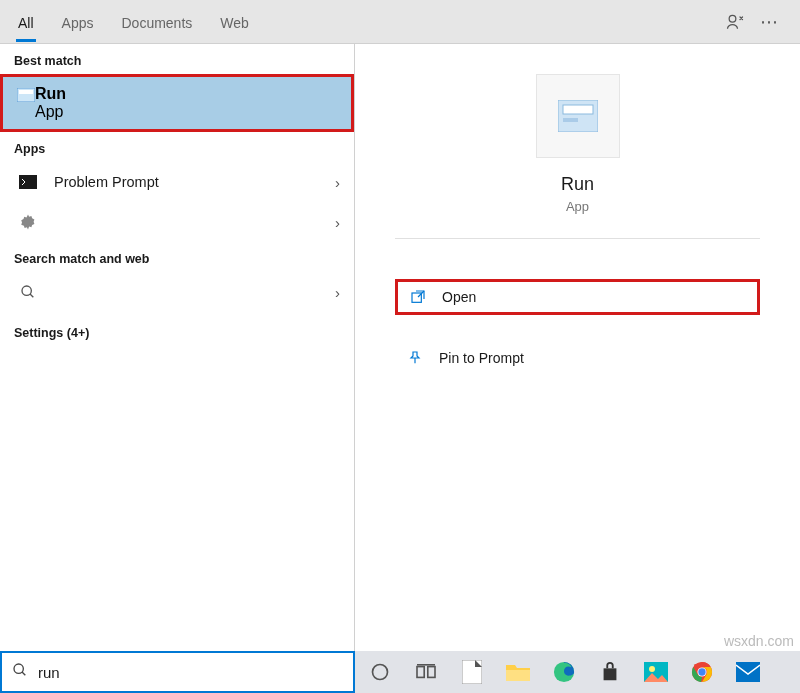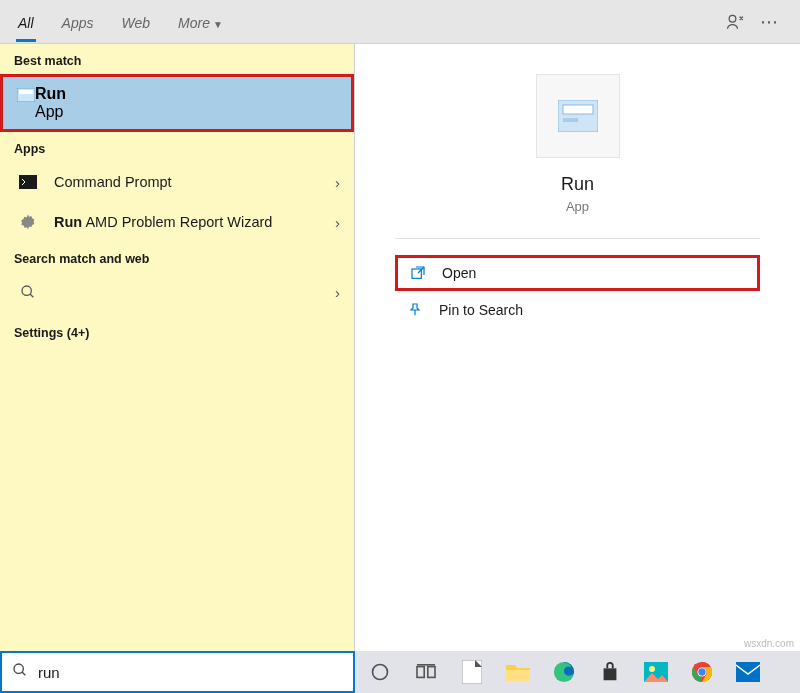--- a/index.html
+++ b/index.html
@@ -1,29 +1,29 @@
 <!DOCTYPE html>
 <html><head>
 <meta charset="utf-8">
 <style>
   * { box-sizing: border-box; margin: 0; padding: 0; font-family: "Segoe UI", Tahoma, sans-serif; }
   body { width: 800px; height: 693px; background: #e6e6e6; position: relative; overflow: hidden; }
 
   
   .tabs { display: flex; align-items: center; height: 44px; background: #e6e6e6; padding: 0 4px; border-bottom: 1px solid #d0d0d0; }
-  .tab { padding: 12px 14px 10px; font-size: 14px; color: #666; cursor: pointer; position: relative; font-style: italic; }
+  .tab { padding: 12px 14px 10px; font-size: 14px; color: #666; cursor: pointer; position: relative; }
   .tab.active { color: #1a1a1a; }
   .tab.active::after { content: ""; position: absolute; left: 12px; right: 12px; bottom: -1px; height: 3px; background: #0078d4; }
   .tabs-spacer { flex: 1; }
   .tabs-right { display: flex; gap: 12px; padding-right: 16px; color: #555; }
   .tabs-right .ic { width: 22px; height: 22px; display: flex; align-items: center; justify-content: center; cursor: pointer; font-size: 18px; color: #555; }
 
   
   .main { display: flex; height: calc(100% - 44px - 42px); }
-  .left { width: 355px; background: #fef9c3; border-right: 1px solid #d0d0d0; overflow: hidden; }
+  .left { width: 355px; background: #ffffff; border-right: 1px solid #d0d0d0; overflow: hidden; }
   .right { flex: 1; background: #fff; padding: 30px 40px; }
 
   .section-label { font-size: 12.5px; font-weight: 600; color: #1a1a1a; padding: 10px 14px 6px; }
 
   .result { display: flex; align-items: center; padding: 10px 14px; cursor: pointer; position: relative; }
   .result .chev { margin-left: auto; color: #555; font-size: 15px; }
   .result .icon-slot { width: 28px; height: 20px; display: flex; align-items: center; justify-content: center; margin-right: 12px; }
   .result .title { font-size: 14.5px; color: #1a1a1a; }
   .result .title b { font-weight: 600; }
 
@@ -32,46 +32,44 @@
   .best-match .stack .title { font-weight: 600; }
 
   .hint { font-size: 14px; color: #888; }
 
   
   .preview-card { text-align: center; padding-bottom: 24px; border-bottom: 1px solid #e0e0e0; margin-bottom: 16px; }
   .preview-icon { width: 84px; height: 84px; background: #f7f7f7; border: 1px solid #e5e5e5; margin: 0 auto 16px; display: flex; align-items: center; justify-content: center; }
   .preview-title { font-size: 18px; color: #1a1a1a; margin-bottom: 4px; }
   .preview-type { font-size: 13px; color: #777; }
   .action-list { display: flex; flex-direction: column; gap: 4px; }
-  .action { display: flex; align-items: center; padding: 7px 6px; font-size: 14px; color: #1a1a1a; cursor: pointer; }
+  .action { display: flex; align-items: center; padding: 7px 6px; font-size: 14px; color: #1a1a1a; cursor: pointer; margin-top: 24px; }
   .action .aicon { width: 28px; display: flex; align-items: center; justify-content: center; margin-right: 10px; color: #0078d4; }
   .action.hl { border: 3px solid #d21a1a; }
 
   
   .taskbar { position: absolute; left: 0; right: 0; bottom: 0; height: 42px; background: #e1e3e8; display: flex; align-items: stretch; }
   .searchbox { width: 355px; background: #fff; border: 2px solid #0078d4; display: flex; align-items: center; padding: 0 10px; }
   .searchbox input { flex: 1; border: none; outline: none; font-size: 15px; color: #1a1a1a; }
   .searchbox .sicon { margin-right: 10px; color: #444; }
   .taskbar-apps { flex: 1; display: flex; align-items: center; padding: 0 10px; gap: 16px; }
   .tbicon { width: 30px; height: 30px; display: flex; align-items: center; justify-content: center; cursor: pointer; }
-  .attribution { position: absolute; right: 6px; bottom: 44px; font-size: 10px; color: #bbb; }
+  .attribution { position: absolute; right: 6px; bottom: 44px; font-size: 14px; color: #bbb; }
   @keyframes blink { 50% { opacity: 0; } }
 
   .more-caret { font-size: 10px; margin-left: 3px; }
 </style>
 </head>
 <body>
 
 <div class="tabs">
   <div class="tab active">All</div>
   <div class="tab">Apps</div>
+  <div class="tab">Documents</div>
   <div class="tab">Web</div>
-  <div class="tab">
-    <span>More</span><span class="more-caret">▼</span>
-  </div>
   <div class="tabs-spacer"></div>
   <div class="tabs-right">
     <div class="ic">
       <svg width="20" height="20" viewBox="0 0 24 24" fill="none" stroke="#555" stroke-width="1.5">
           <circle cx="9" cy="8" r="4"></circle>
           <path d="M3 20c0-3 3-5 6-5s6 2 6 5"></path>
           <path d="M18 6l3 3m0-3l-3 3" stroke-linecap="round"></path>
         </svg>
     </div>
     <div class="ic">⋯</div>
@@ -95,31 +93,30 @@
     </div>
 
     <div class="section-label">Apps</div>
     <div class="result">
       <div class="icon-slot">
         <svg width="18" height="14" viewBox="0 0 18 14">
             <rect width="18" height="14" fill="#1a1a1a"></rect>
             <path d="M3 4l3 3-3 3" stroke="#fff" stroke-width="1" fill="none"></path>
           </svg>
       </div>
-      <div class="title">Command Prompt</div>
+      <div class="title">Problem Prompt</div>
       <div class="chev">›</div>
     </div>
     <div class="result">
       <div class="icon-slot">
         <svg width="18" height="18" viewBox="0 0 24 24" fill="#888">
             <circle cx="12" cy="12" r="3" fill="#fff"></circle>
             <path d="M12 2l1.5 3 3-1 1 3 3 1.5-1 3 1 3-3 1.5-1 3-3-1L12 22l-1.5-3-3 1-1-3L3 15.5l1-3-1-3L6 8l1-3 3 1z"></path>
           </svg>
       </div>
-      <div class="title"><b>Run</b><span> AMD Problem Report Wizard</span></div>
       <div class="chev">›</div>
     </div>
 
     <div class="section-label">Search match and web</div>
     <div class="result">
       <div class="icon-slot">
         <svg width="16" height="16" viewBox="0 0 24 24" fill="none" stroke="#555" stroke-width="2">
             <circle cx="10" cy="10" r="7"></circle>
             <path d="M15 15l5 5"></path>
           </svg>
@@ -153,21 +150,21 @@
         </div>
         <span>Open</span>
       </div>
       <div class="action">
         <div class="aicon">
           <svg width="16" height="16" viewBox="0 0 24 24" fill="none" stroke="#0078d4" stroke-width="1.8">
               <path d="M9 3h6v6l3 3H6l3-3z"></path>
               <path d="M12 12v8"></path>
             </svg>
         </div>
-        <span>Pin to Search</span>
+        <span>Pin to Prompt</span>
       </div>
     </div>
   </div>
 </div>
 
 <div class="attribution">wsxdn.com</div>
 
 <div class="taskbar">
   <div class="searchbox">
     <span class="sicon">

